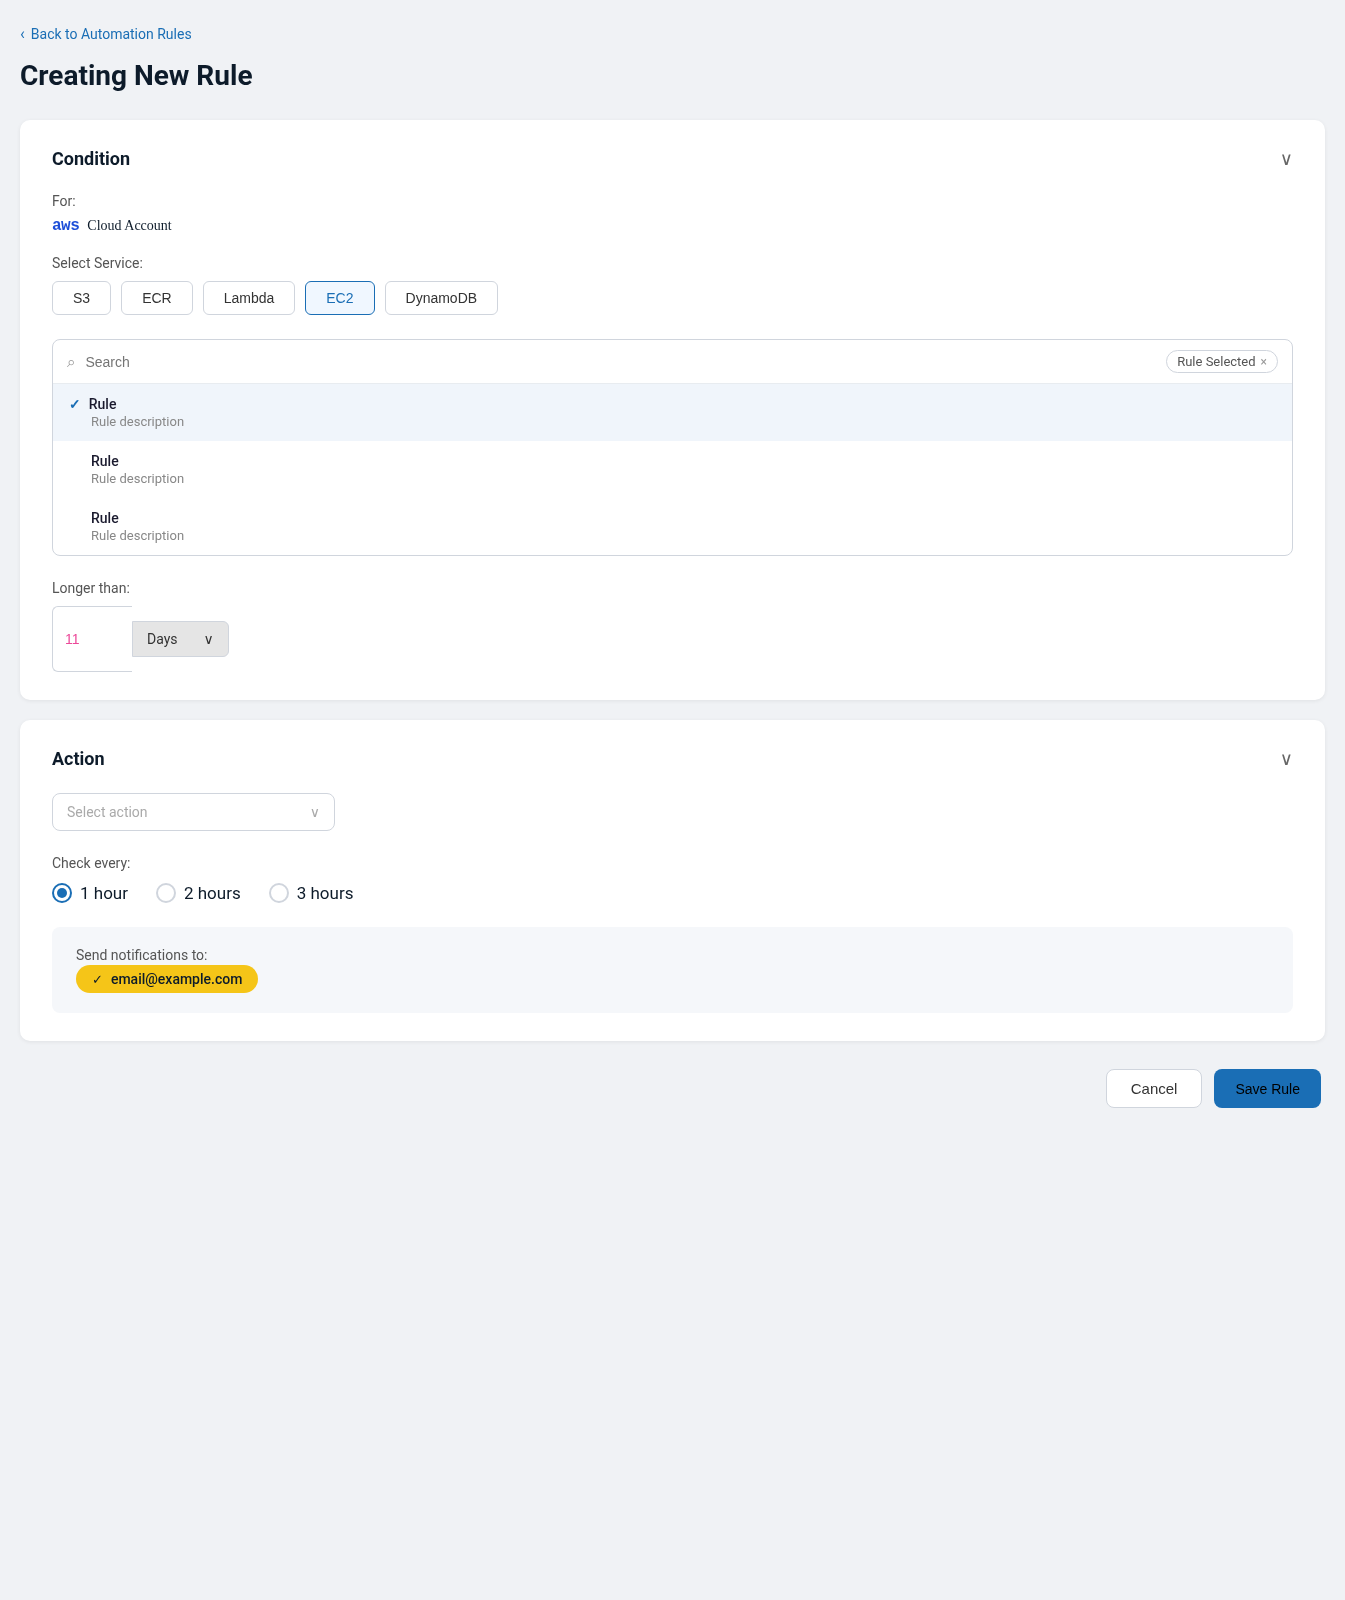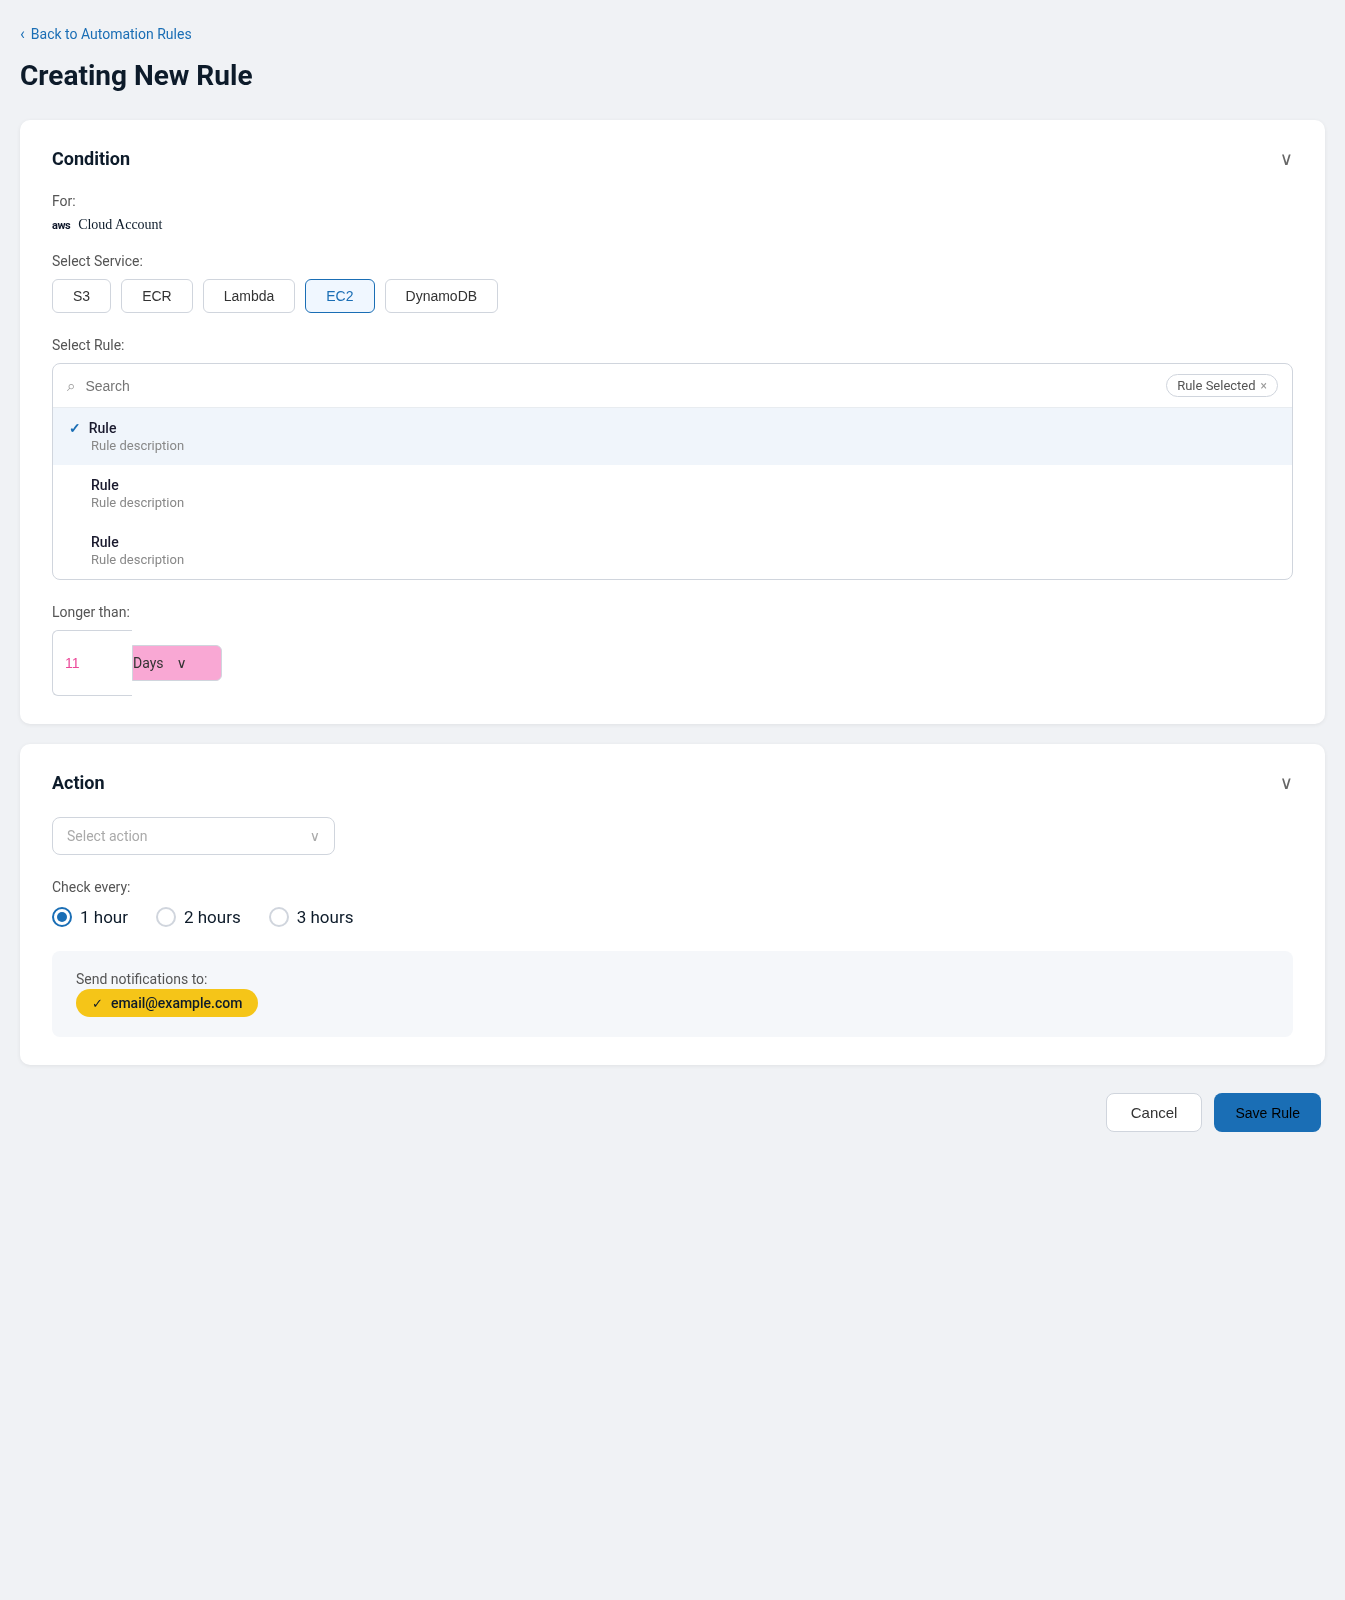--- a/index.html
+++ b/index.html
@@ -58,24 +58,25 @@
       color: #555;
       margin-bottom: 10px;
     }
     .cloud-account-row {
       display: flex;
       align-items: center;
       gap: 8px;
       margin-bottom: 20px;
     }
     .aws-text {
-      font-size: 11px;
+      font-size: 16px;
       font-weight: 700;
-      color: #0f172a;
+      color: #1d4ed8;
       letter-spacing: -0.5px;
+      font-family: Liberation Mono, monospace;
     }
     .cloud-label {
       font-size: 14px;
       color: #0d1b2a;
       font-weight: 500;
       font-family: Liberation Serif, serif;
     }
     .service-buttons {
       display: flex;
       gap: 10px;
@@ -192,30 +193,30 @@
       width: 80px;
       padding: 24px 12px;
       border: 1.5px solid #d0d5dd;
       border-right: none;
       border-radius: 6px 0 0 6px;
       font-size: 14px;
       color: #ec4899;
       outline: none;
     }
     .unit-select {
-      padding: 9px 0;
+      padding: 9px 14px;
       border: 1.5px solid #d0d5dd;
       border-radius: 0 6px 6px 0;
       font-size: 14px;
       color: #333;
-      background: #f9a8d4;
-      cursor: pointer;
-      display: flex;
-      align-items: center;
-      gap: 13px;
+      background: #e5e5e5;
+      cursor: pointer;
+      display: flex;
+      align-items: center;
+      gap: 26px;
       min-width: 90px;
     }
     
     .action-select {
       width: 283px;
       padding: 10px 14px;
       border: 1.5px solid #d0d5dd;
       border-radius: 8px;
       font-size: 14px;
       color: #aaa;
@@ -348,21 +349,20 @@
 
   <div class="label">Select Service:</div>
   <div class="service-buttons">
     <button class="service-btn">S3</button>
     <button class="service-btn">ECR</button>
     <button class="service-btn">Lambda</button>
     <button class="service-btn active">EC2</button>
     <button class="service-btn">DynamoDB</button>
   </div>
 
-  <div class="label">Select Rule:</div>
   <div class="search-rule-container">
     <div class="search-bar">
       <span class="search-icon">⌕</span>
       <input class="search-input" type="text" placeholder="Search" style="">
       <div class="rule-selected-badge">
         <span>Rule Selected</span>
         <span class="close-x">×</span>
       </div>
     </div>
     <div class="rule-list-wrapper">

